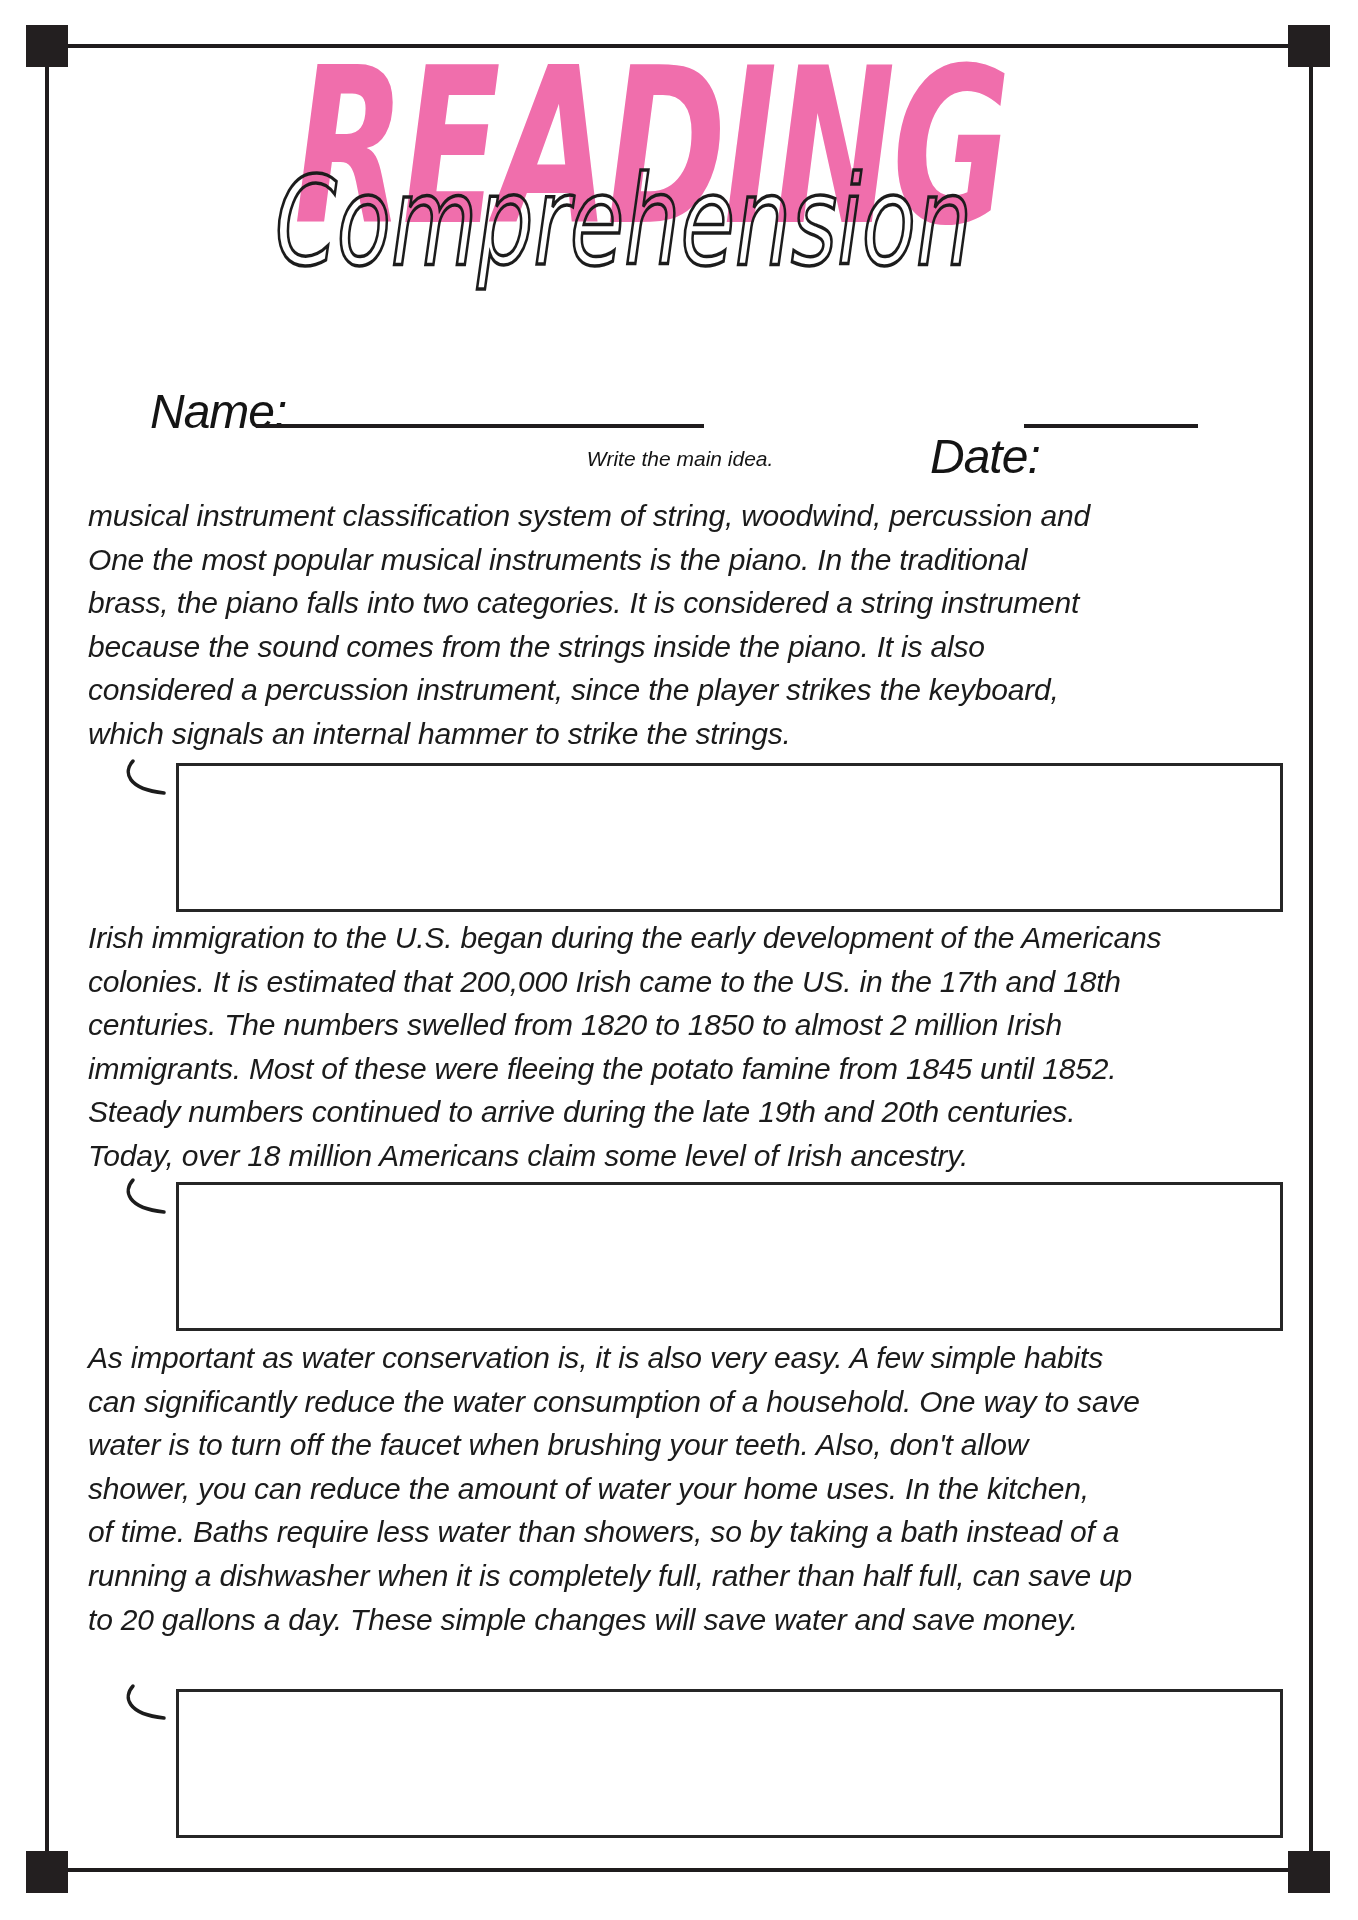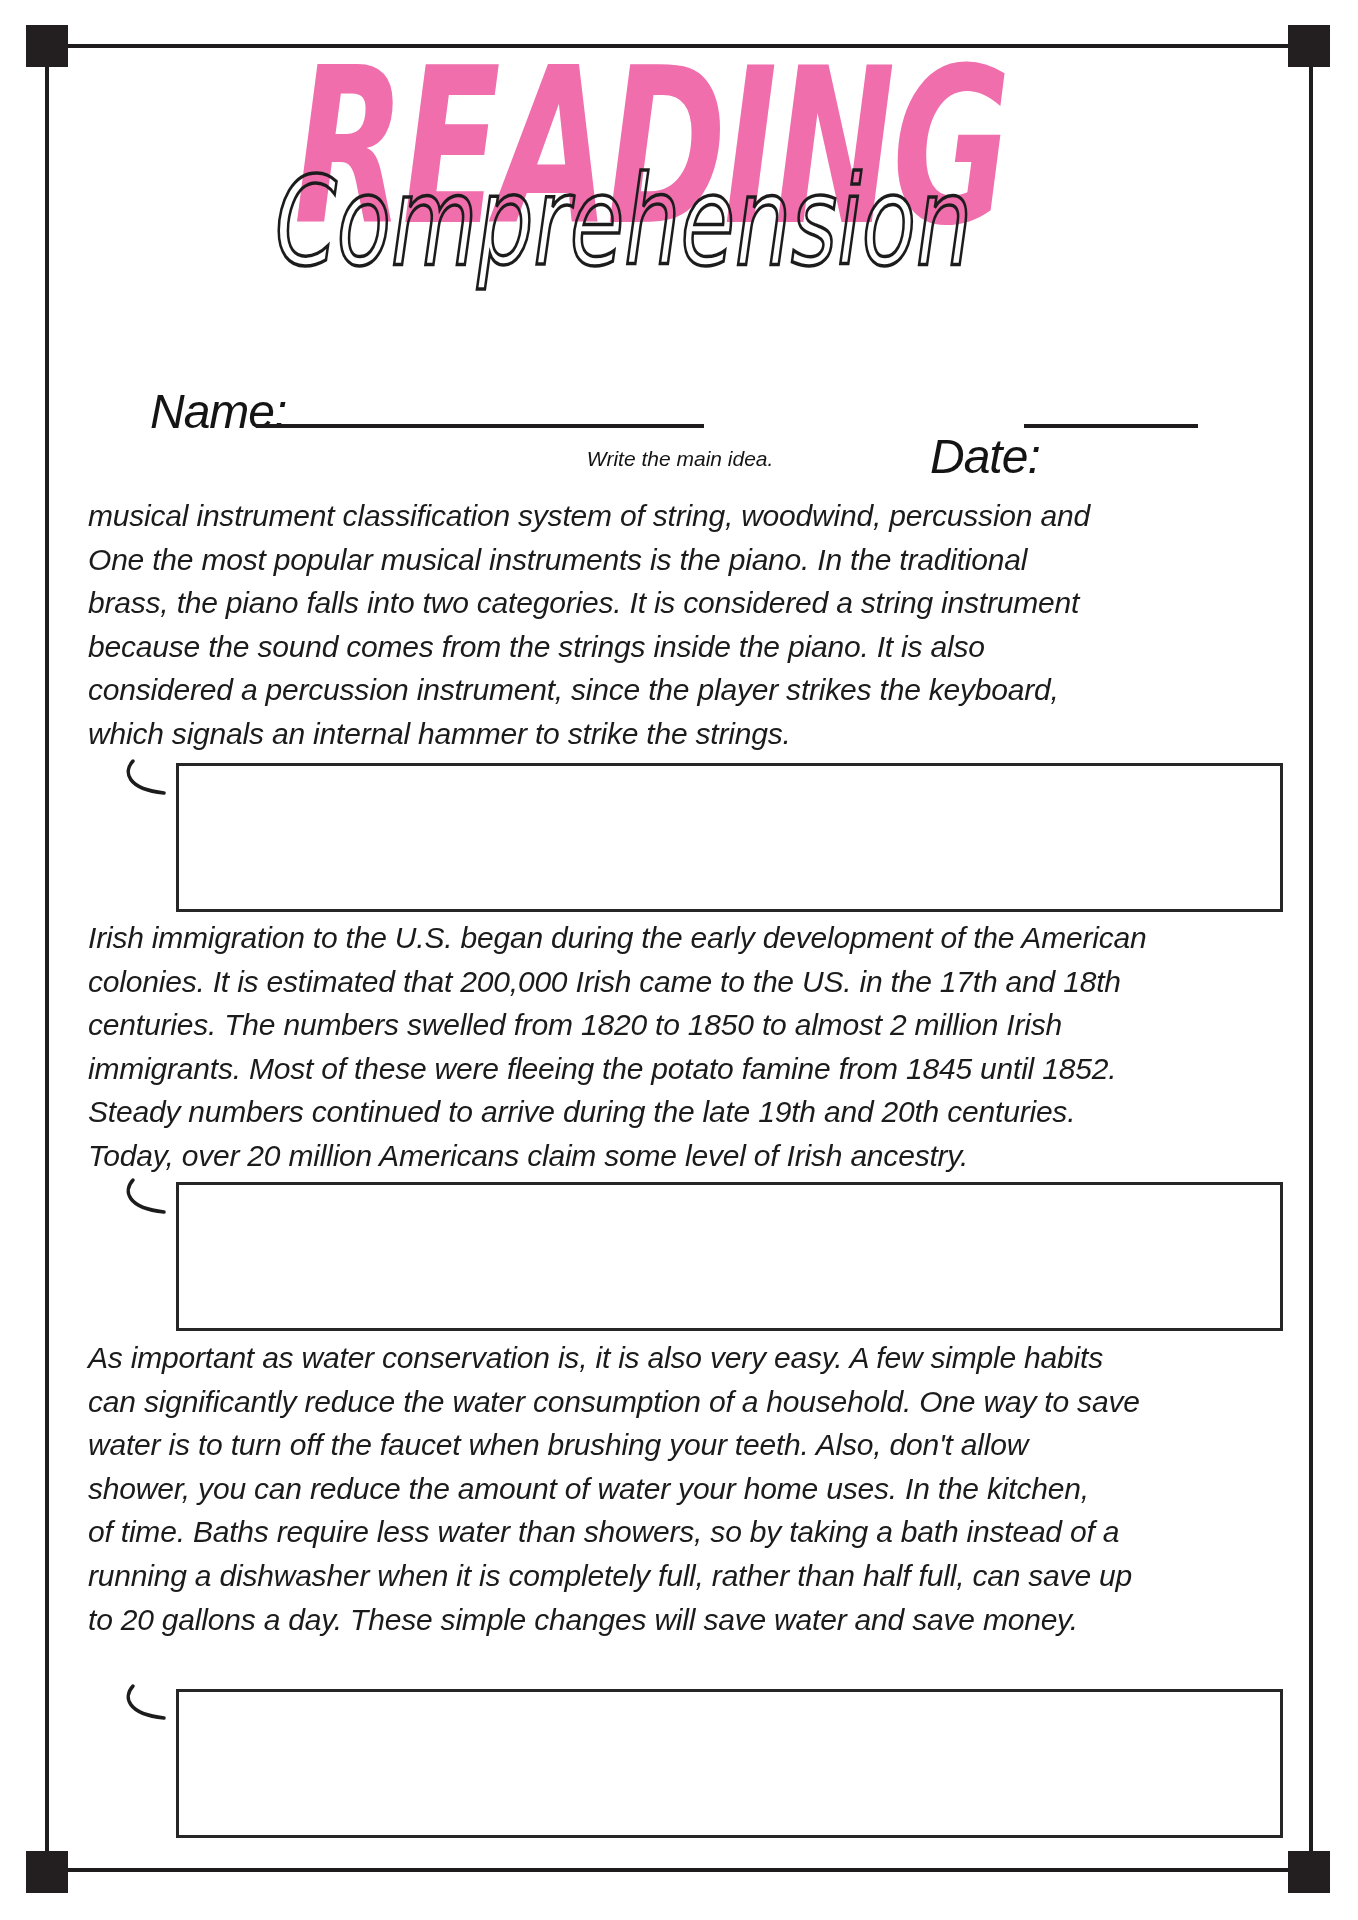--- a/index.html
+++ b/index.html
@@ -97,26 +97,26 @@
     <div>considered a percussion instrument, since the player strikes the keyboard,</div>
     <div>which signals an internal hammer to strike the strings.</div>
   </div>
 
   <svg class="curve curve-1" viewBox="0 0 46 40">
     <path d="M13 3 C 3 14, 7 31, 44 35" fill="none" stroke="#1c1c1c" stroke-width="3.5" stroke-linecap="round"></path>
   </svg>
   <div class="answer-box answer-box-1"></div>
 
   <div class="passage passage-2">
-    <div>Irish immigration to the U.S. began during the early development of the American</div>
+    <div>Irish immigration to the U.S. began during the early development of the Americans</div>
     <div>colonies. It is estimated that 200,000 Irish came to the US. in the 17th and 18th</div>
     <div>centuries. The numbers swelled from 1820 to 1850 to almost 2 million Irish</div>
     <div>immigrants. Most of these were fleeing the potato famine from 1845 until 1852.</div>
     <div>Steady numbers continued to arrive during the late 19th and 20th centuries.</div>
-    <div>Today, over 20 million Americans claim some level of Irish ancestry.</div>
+    <div>Today, over 18 million Americans claim some level of Irish ancestry.</div>
   </div>
 
   <svg class="curve curve-2" viewBox="0 0 46 40">
     <path d="M13 3 C 3 14, 7 31, 44 35" fill="none" stroke="#1c1c1c" stroke-width="3.5" stroke-linecap="round"></path>
   </svg>
   <div class="answer-box answer-box-2"></div>
 
   <div class="passage passage-3">
     <div>As important as water conservation is, it is also very easy. A few simple habits</div>
     <div>can significantly reduce the water consumption of a household. One way to save</div>

